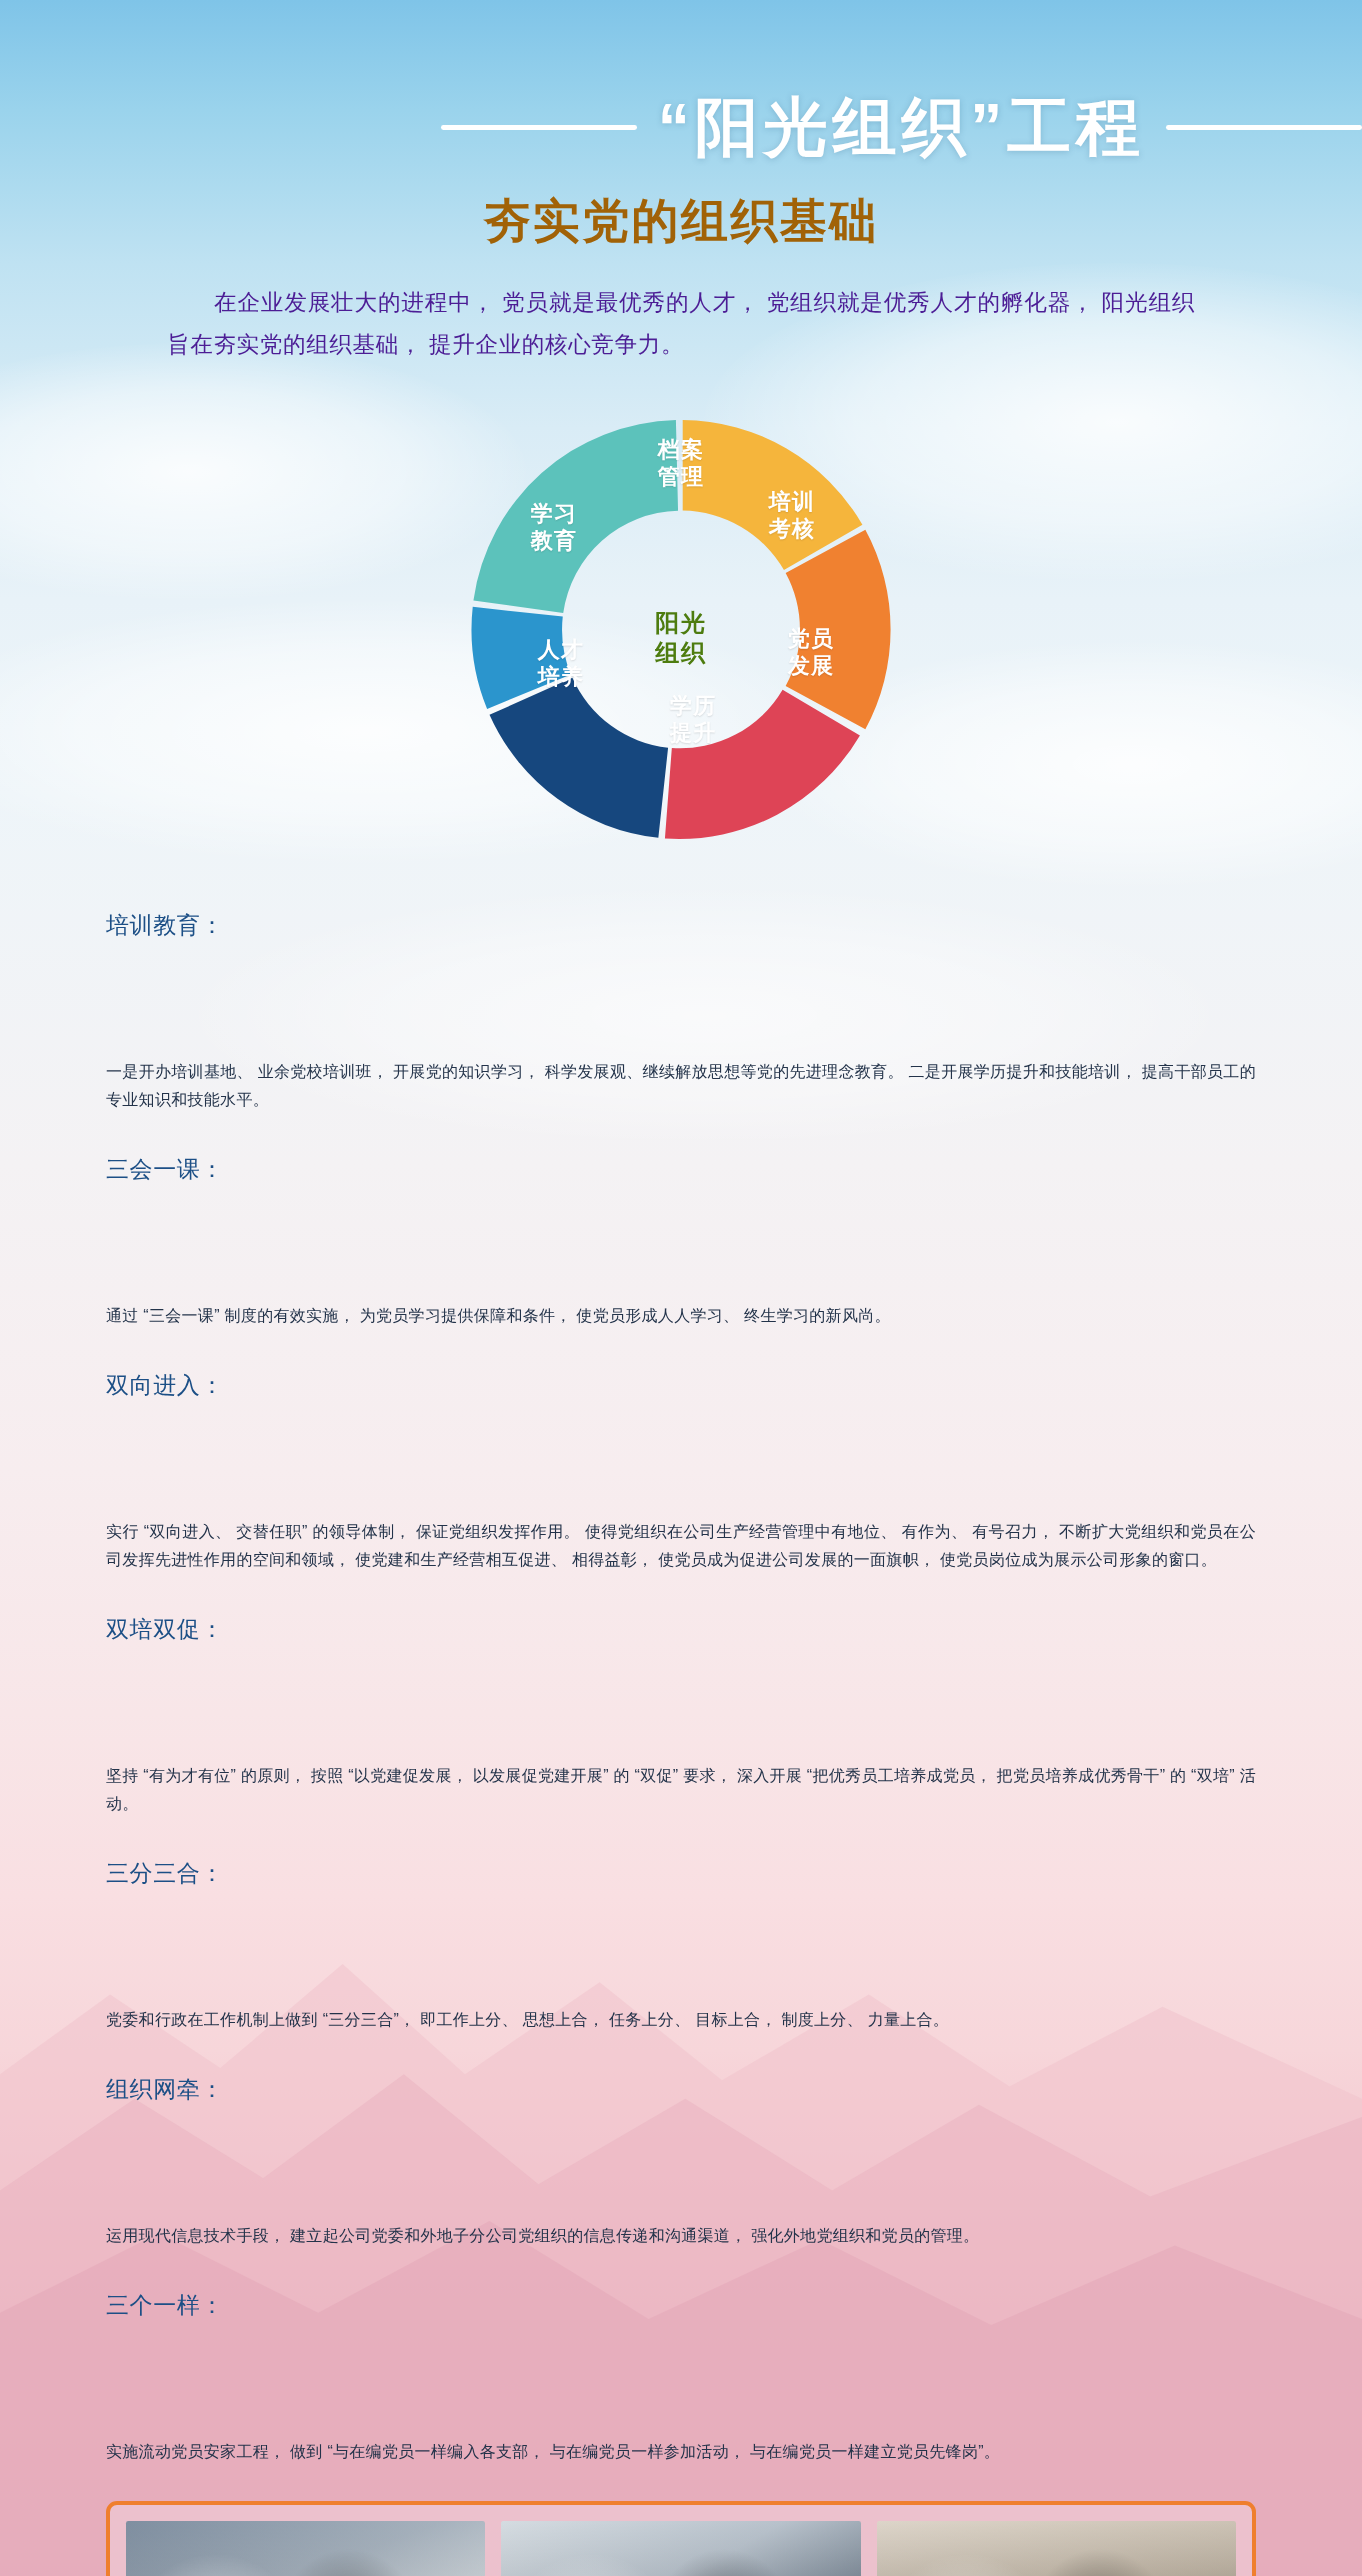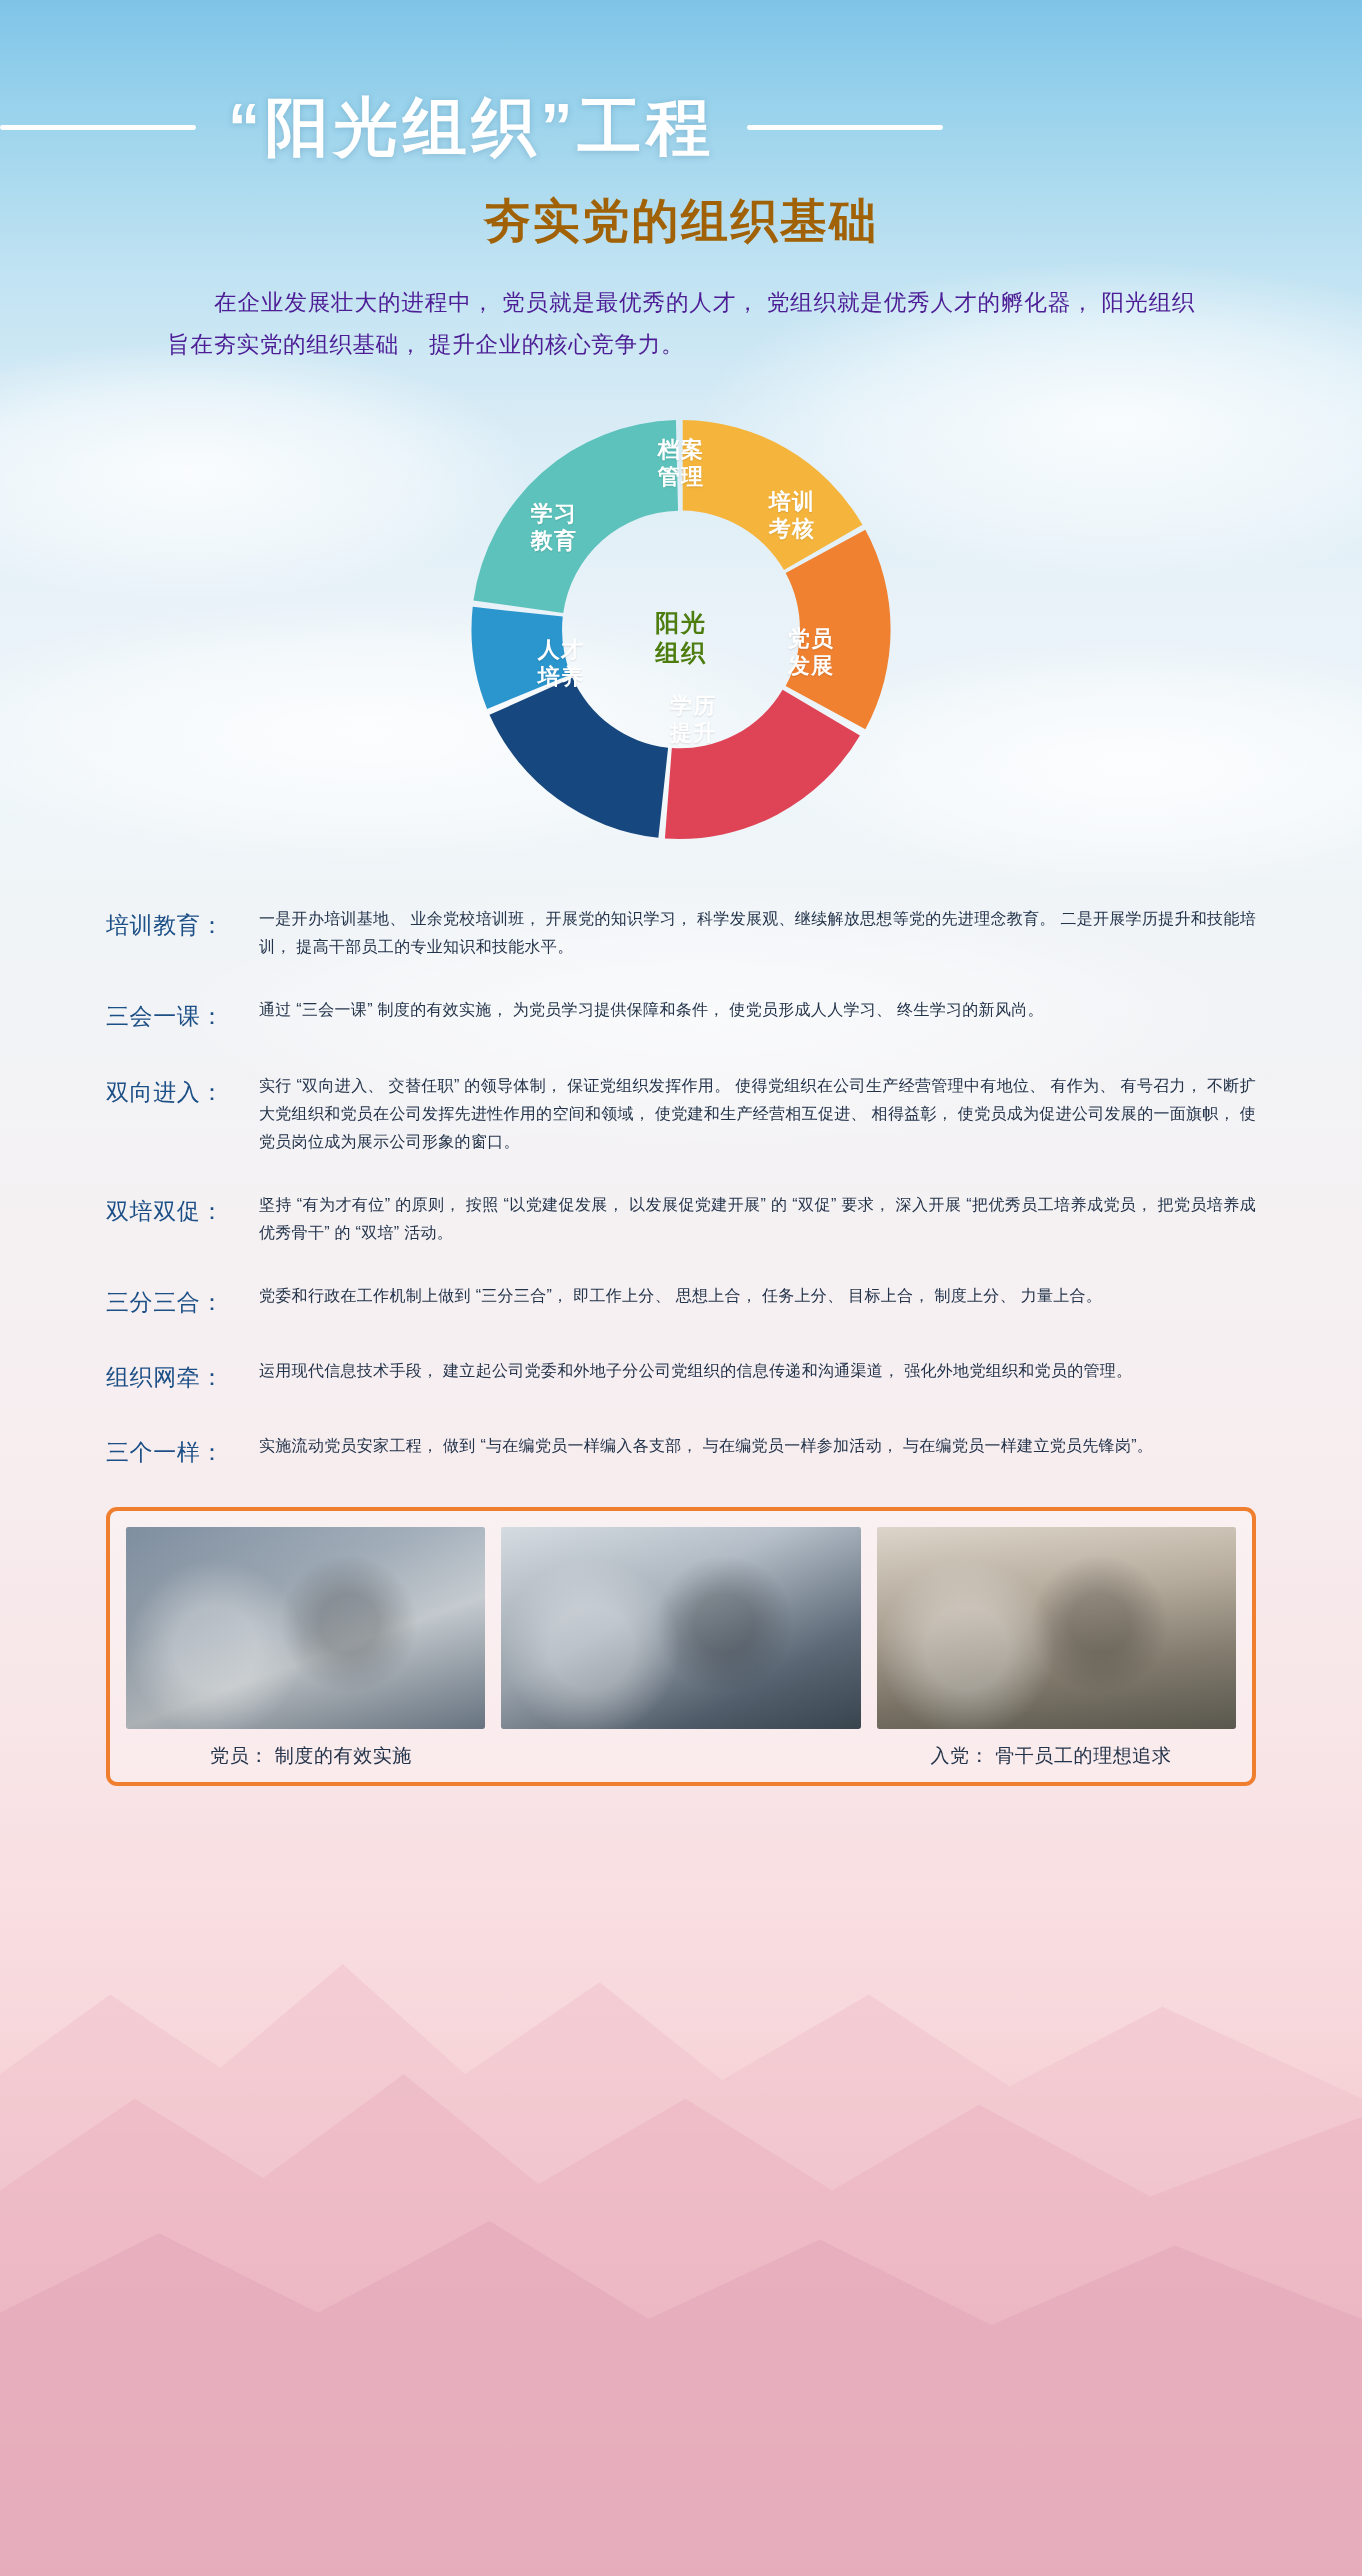--- a/index.html
+++ b/index.html
@@ -43,22 +43,22 @@
 
   
   .header {
     position: relative;
     padding-top: 92px;
     text-align: center;
   }
   .title-row {
     display: flex;
     align-items: center;
-    justify-content: flex-start;
-    gap: 32px;
+    justify-content: flex-end;
+    gap: 21px;
   }
   .title-rule {
     width: 196px;
     height: 4.9px;
     background: #ffffff;
     border-radius: 2.4px;
   }
   .main-title {
     font-size: 64px;
     font-weight: bold;
@@ -131,20 +131,21 @@
   
   .content {
     position: relative;
     width: 1150px;
     margin: 18.4px auto 0;
   }
   .entry {
     display: flex;
     align-items: flex-start;
     margin-bottom: 35px;
+    flex-direction: column;
   }
   .entry-term {
     flex: 0 0 153px;
     font-size: 23px;
     color: #1c4f86;
     line-height: 1.75;
     letter-spacing: 0.6px;
     white-space: nowrap;
   }
   .entry-body {

